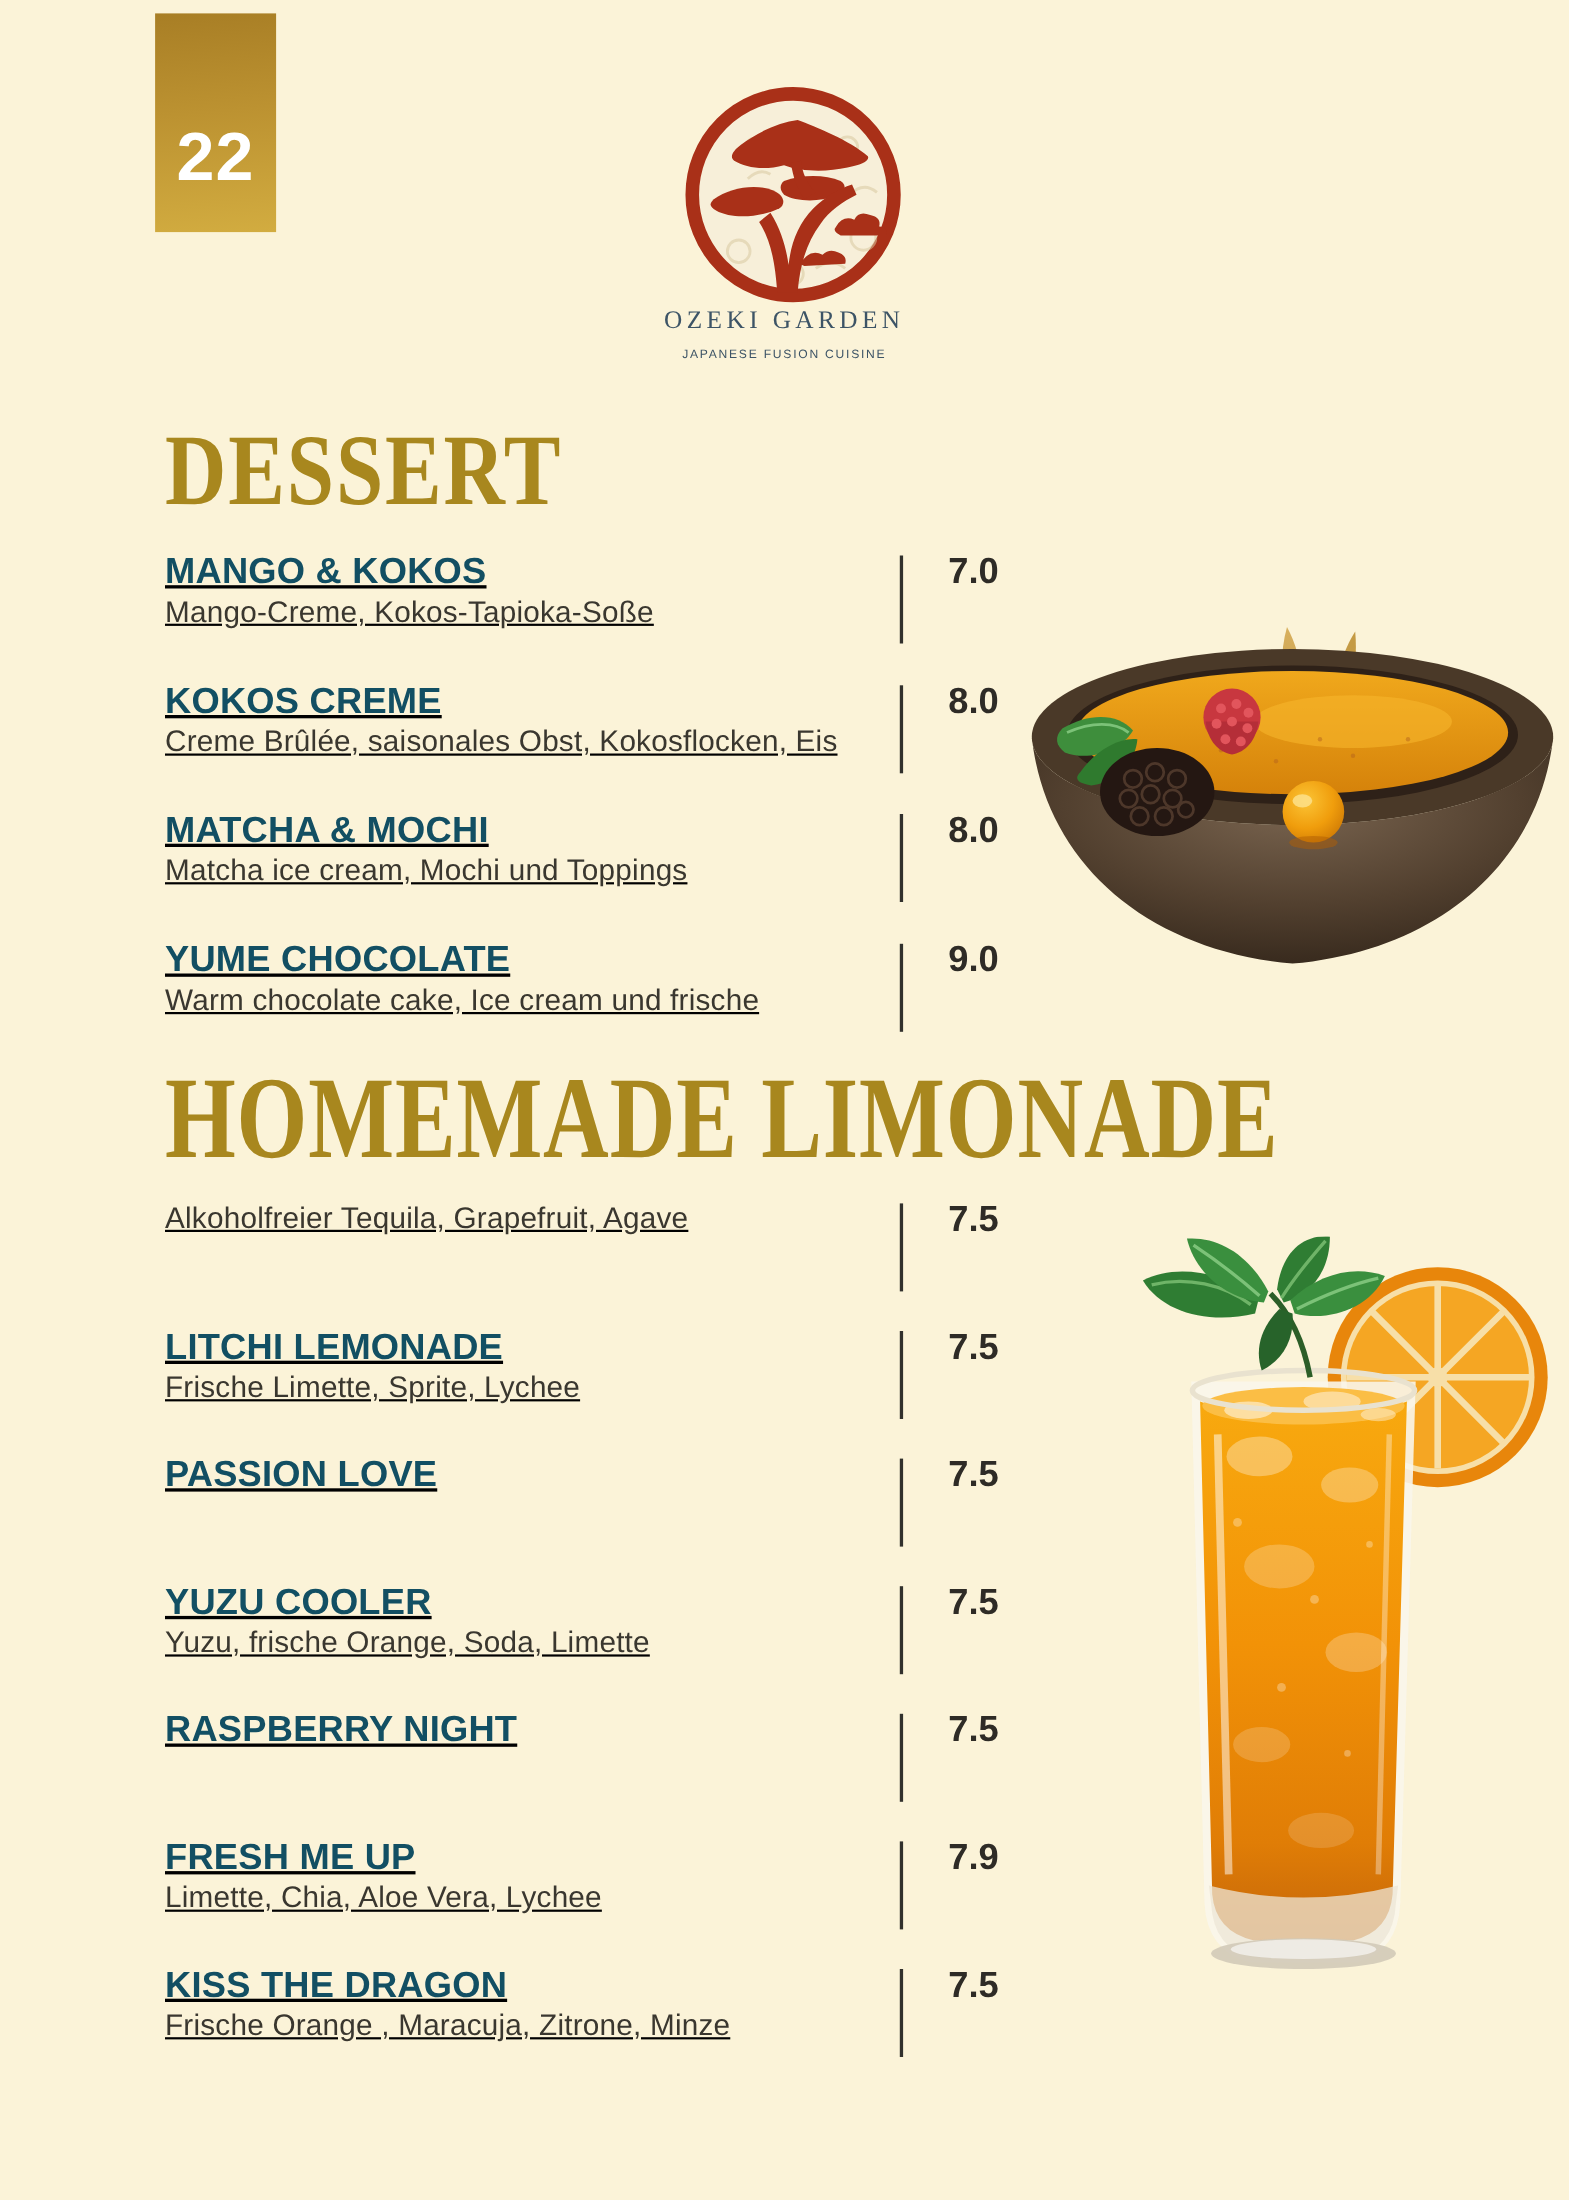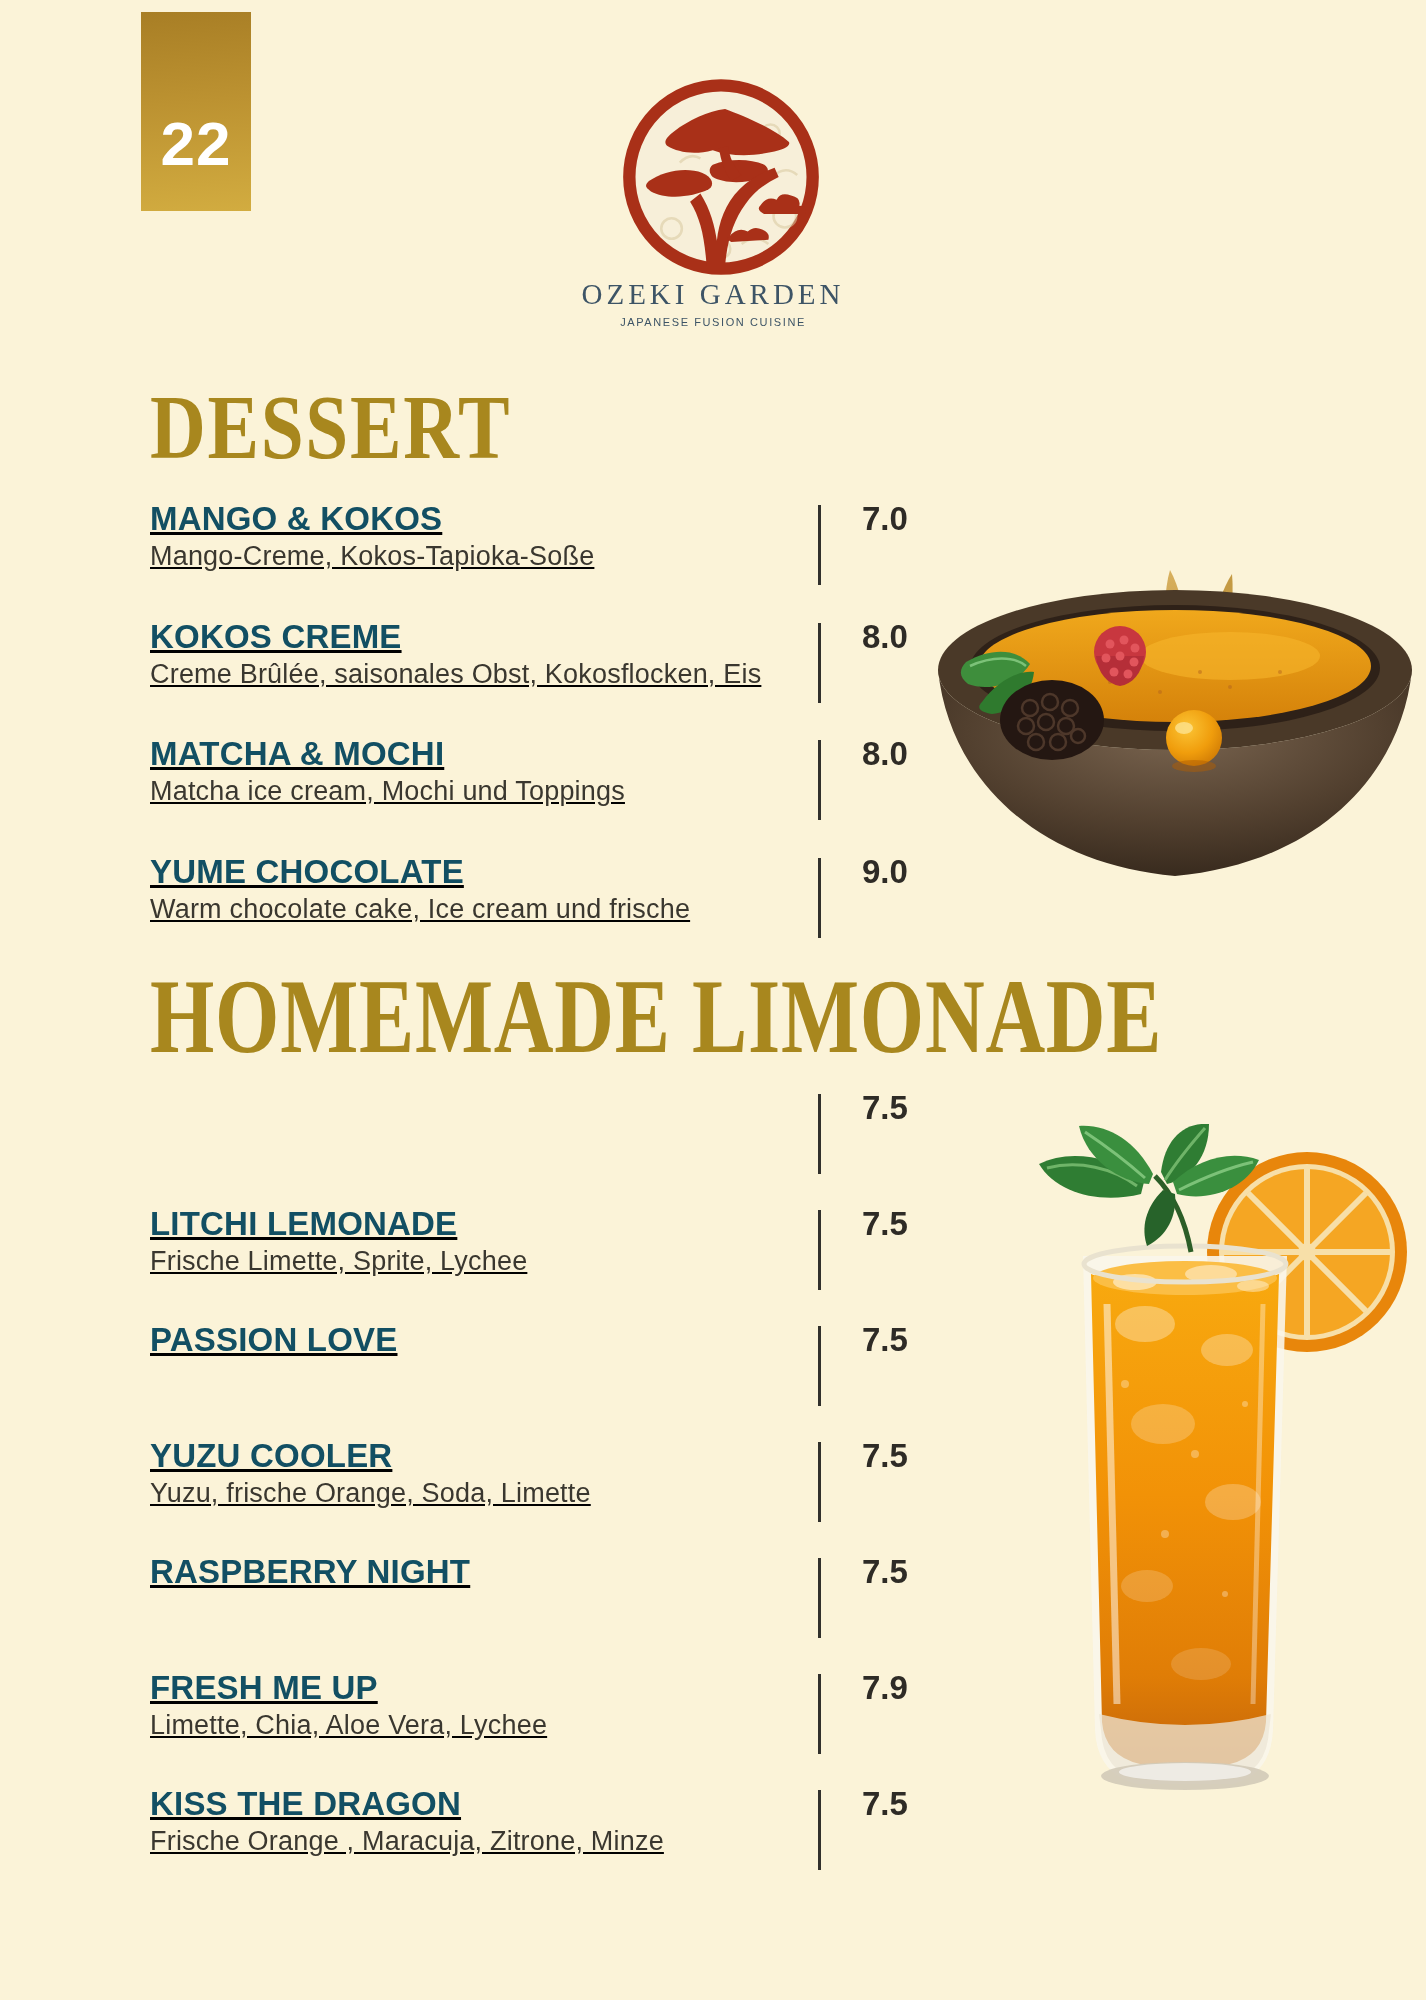--- a/index.html
+++ b/index.html
@@ -17,21 +17,21 @@
   }
   .badge span {
     margin-top:64px; color:#FFFFFF; font-size:62px; font-weight:700;
     font-family:"Liberation Sans", sans-serif; letter-spacing:1px;
   }
   
   .logo-wrap { position:absolute; left:0; top:0; width:100%; text-align:center; }
   .logo-svg { position:absolute; left:618px; top:62px; width:206px; height:206px; }
   .brand-name {
     position:absolute; left:0; top:266px; width:100%;
-    font-family:"Liberation Serif", serif; font-size:29px; letter-spacing:4px;
+    font-family:"Liberation Serif", serif; font-size:23px; letter-spacing:4px;
     color:#3D5466; font-weight:400;
   }
   .brand-tagline {
     position:absolute; left:0; top:304px; width:100%;
     font-family:"Liberation Sans", sans-serif; font-size:11px; letter-spacing:1.6px;
     color:#3D5466;
   }
   
   .section-heading {
     position:absolute; left:150px;
@@ -122,20 +122,21 @@
   <div class="menu-item" style="top:841px">
     <div class="item-name">YUME CHOCOLATE</div>
     <div class="item-desc">Warm chocolate cake, Ice cream und frische</div>
     <span class="price-divider"></span>
     <div class="item-price">9.0</div>
   </div>
 
   <h1 class="section-heading heading-limonade">HOMEMADE LIMONADE</h1>
 
   <div class="menu-item" style="top:1077px">
+    <div class="item-desc">Alkoholfreier Tequila, Grapefruit, Agave</div>
     <span class="price-divider"></span>
     <div class="item-price">7.5</div>
   </div>
   <div class="menu-item" style="top:1193px">
     <div class="item-name">LITCHI LEMONADE</div>
     <div class="item-desc">Frische Limette, Sprite, Lychee</div>
     <span class="price-divider"></span>
     <div class="item-price">7.5</div>
   </div>
   <div class="menu-item" style="top:1309px">

